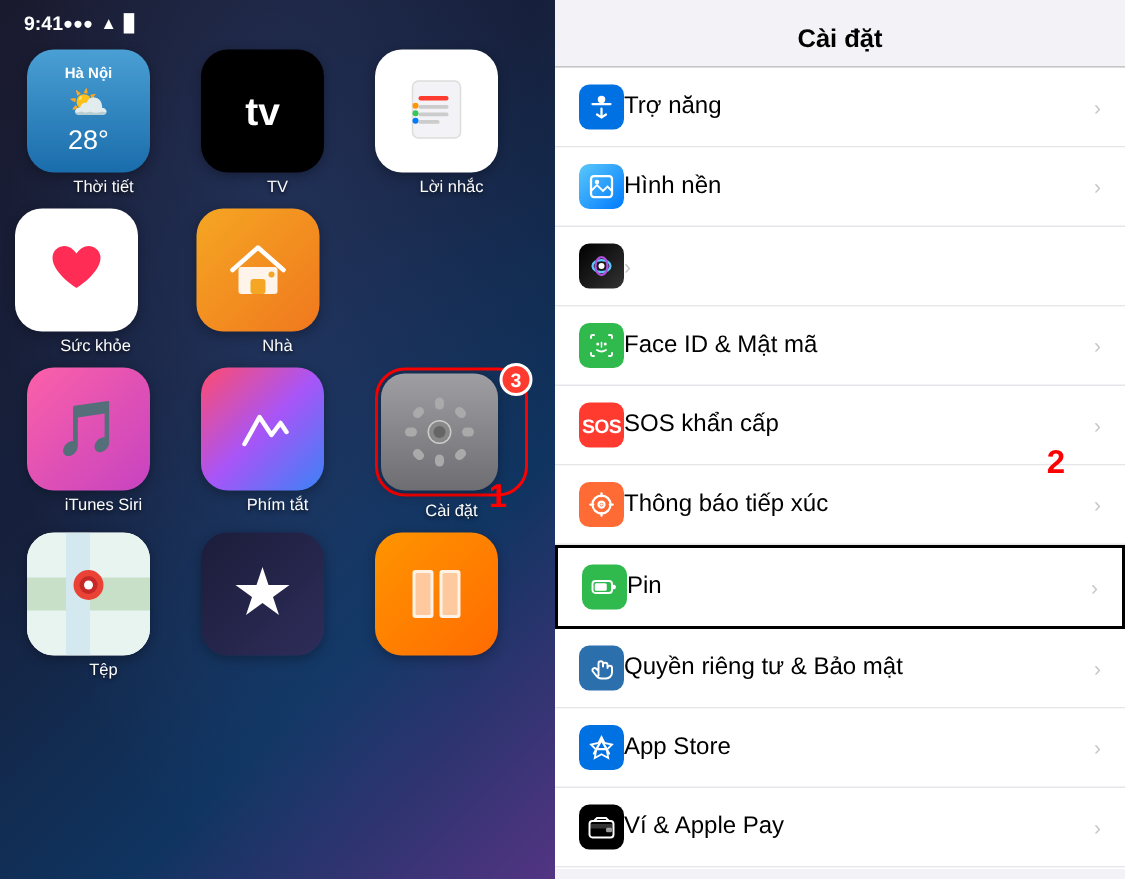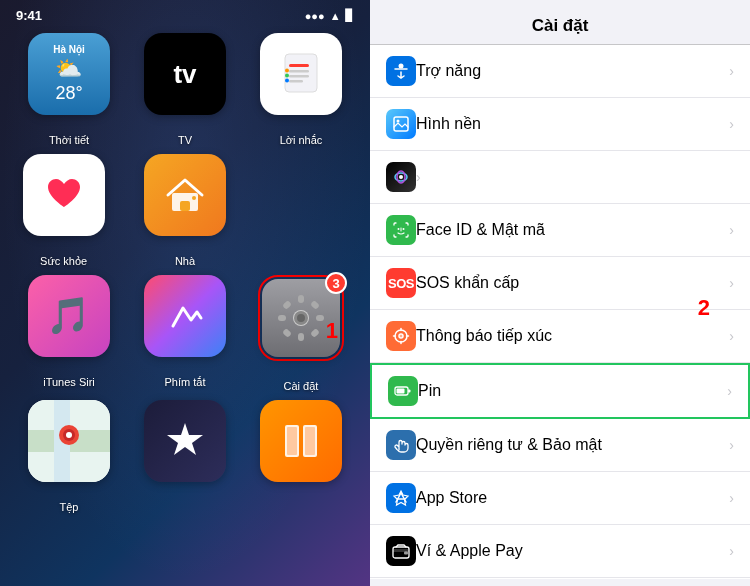--- a/index.html
+++ b/index.html
@@ -22,42 +22,40 @@
 
     .left-panel::before {
       content: '';
       position: absolute;
       inset: 0;
       background: radial-gradient(ellipse at 50% 30%, rgba(100,150,255,0.15) 0%, transparent 70%);
     }
 
     .status-bar {
       display: flex;
-      justify-content: space-between;
       align-items: center;
       padding: 8px 16px 4px;
       color: white;
       font-size: 13px;
       font-weight: 600;
       position: relative;
       z-index: 10;
     }
 
     .status-icons {
       display: flex;
       gap: 5px;
       align-items: center;
       font-size: 11px;
     }
 
     .app-icon-wrap {
       display: flex;
       flex-direction: column;
-      align-items: center;
-      gap: 19px;
+      gap: 4px;
       position: relative;
     }
 
     .app-icon {
       width: 82px;
       height: 82px;
       border-radius: 18px;
       display: flex;
       align-items: center;
       justify-content: center;
@@ -453,21 +451,21 @@
           <line x1="9" y1="1.5" x2="9" y2="3.5" stroke="white" stroke-width="1.5" stroke-linecap="round"></line>
           <line x1="9" y1="14.5" x2="9" y2="16.5" stroke="white" stroke-width="1.5" stroke-linecap="round"></line>
           <line x1="1.5" y1="9" x2="3.5" y2="9" stroke="white" stroke-width="1.5" stroke-linecap="round"></line>
           <line x1="14.5" y1="9" x2="16.5" y2="9" stroke="white" stroke-width="1.5" stroke-linecap="round"></line>
         </svg>
       </div>
       <span class="settings-item-label">Thông báo tiếp xúc</span>
       <span class="settings-item-chevron">›</span>
     </div>
 
-    <div class="settings-item highlighted-item" style="border:2px solid #22c55e;">
+    <div class="settings-item highlighted-item" style="border:2px solid #000000;">
       <div class="settings-item-icon icon-battery">
         <svg width="18" height="18" viewBox="0 0 18 18" fill="white">
           <rect x="1" y="5" width="13" height="8" rx="2" stroke="white" stroke-width="1.3" fill="none"></rect>
           <rect x="14" y="7.5" width="2.5" height="3" rx="1" fill="white"></rect>
           <rect x="2.5" y="6.5" width="8" height="5" rx="1" fill="white"></rect>
         </svg>
       </div>
       <span class="settings-item-label">Pin</span>
       <span class="settings-item-chevron">›</span>
     </div>

